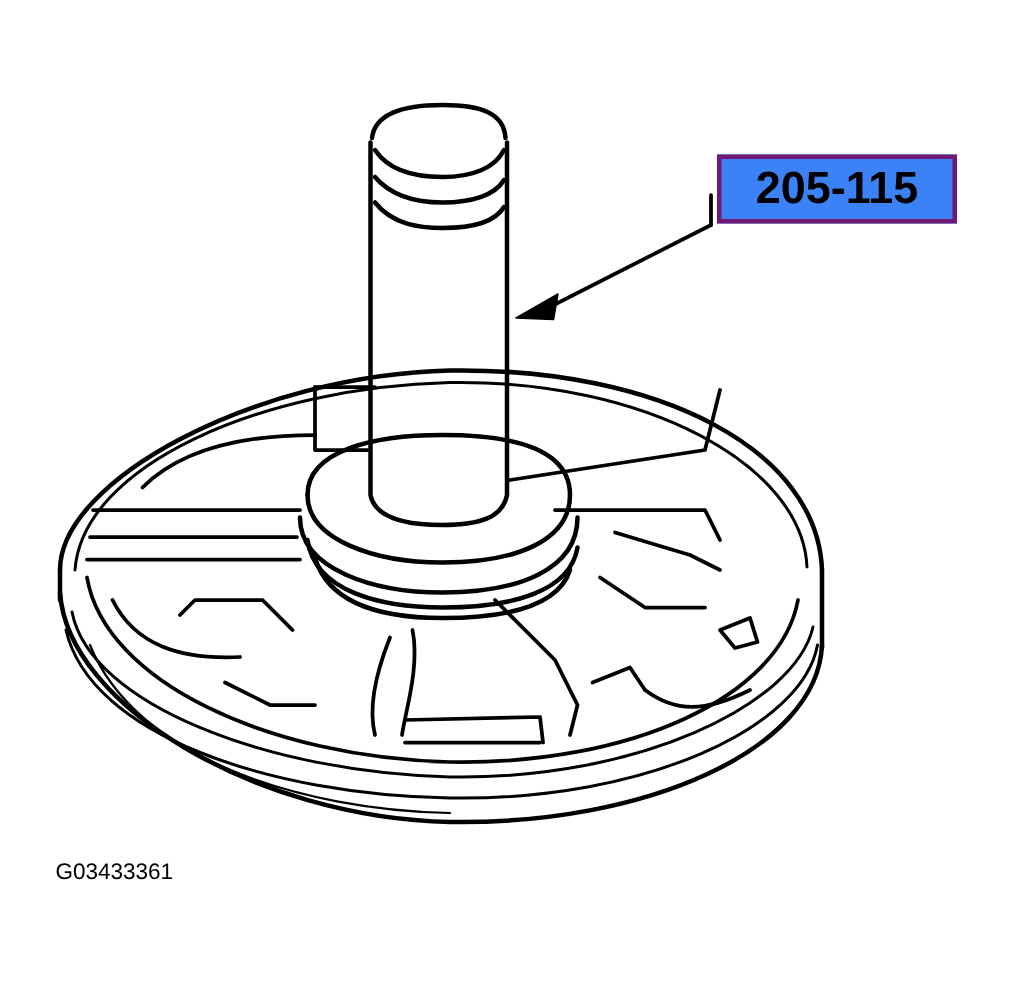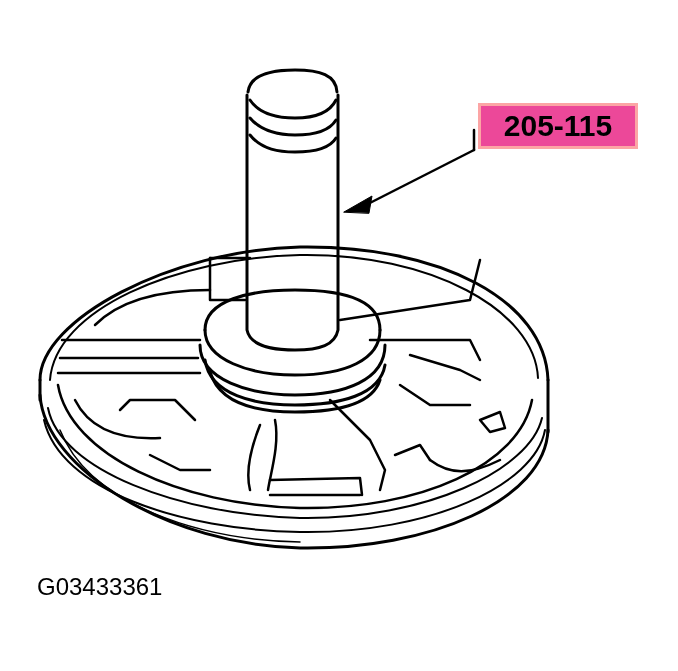--- a/index.html
+++ b/index.html
@@ -1,27 +1,27 @@
 <!DOCTYPE html>
 <html><head>
 <meta charset="utf-8">
 <style>
   html, body { margin: 0; padding: 0; background: #ffffff; }
   body { width: 678px; height: 671px; position: relative; overflow: hidden; font-family: "Liberation Sans", sans-serif; }
   .canvas { position: absolute; left: 0; top: 0; width: 678px; height: 671px; }
   .callout-box {
     position: absolute; left: 478px; top: 103px; width: 160px; height: 46px;
-    border: 3px solid #fca5a5; box-sizing: border-box; background: #ec4899;
+    border: 3px solid #701a75; box-sizing: border-box; background: #3b82f6;
     display: flex; align-items: center; justify-content: center;
     font-family: "Liberation Sans", sans-serif; font-weight: bold; font-size: 30px; color: #000;
     letter-spacing: 0px;
   }
   .figure-id {
     position: absolute; left: 37px; top: 573px;
-    font-family: "Liberation Sans", sans-serif; font-size: 24px; color: #000;
+    font-family: "Liberation Sans", sans-serif; font-size: 15px; color: #000;
   }
 </style>
 </head>
 <body>
 
 <svg class="canvas" viewBox="0 0 678 671" xmlns="http://www.w3.org/2000/svg">
   <g fill="none" stroke="#000" stroke-linecap="round" stroke-linejoin="round">
 
     <g>
       <path d="M40,395 C45,470 170,545 300,548 C430,550 545,500 548,430" stroke-width="3"></path>

